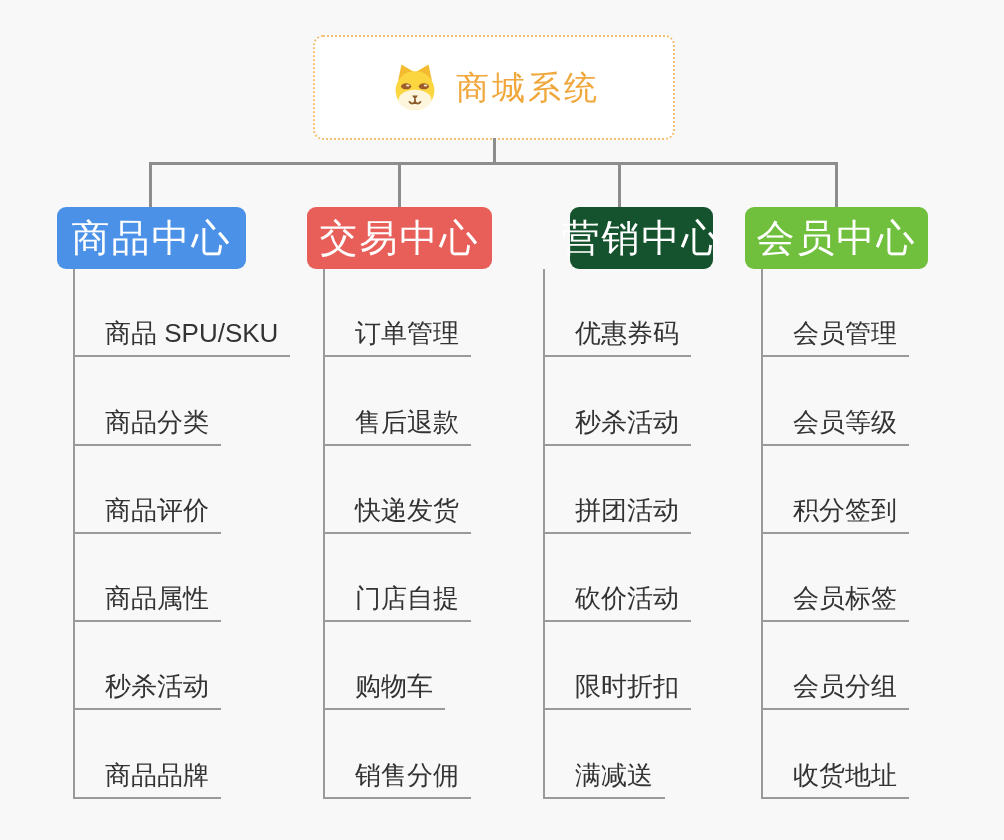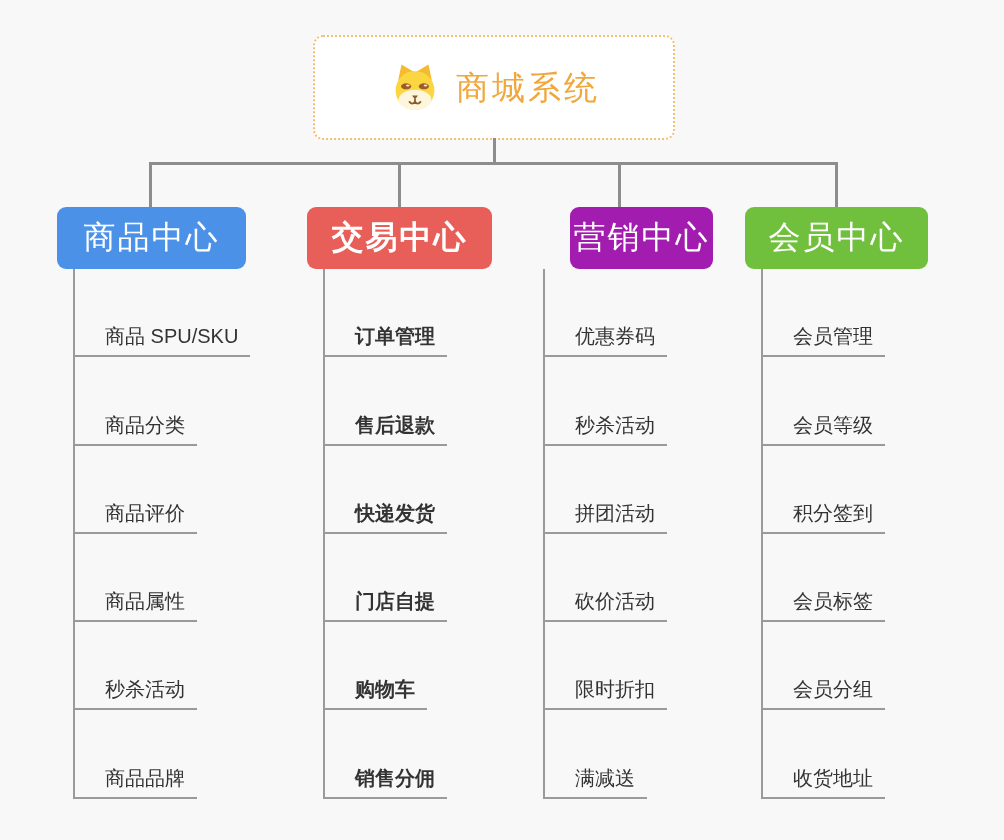--- a/index.html
+++ b/index.html
@@ -34,41 +34,41 @@
   
   .conn{position:absolute;background:#8d8d8d;}
   .conn-root-stem{left:493px;top:138px;width:3px;height:26px;}
   .conn-bus{left:149px;top:162px;width:689px;height:3px;}
   .conn-drop{top:164px;width:3px;height:44px;}
   .drop-1{left:149px;} .drop-2{left:398px;} .drop-3{left:618px;} .drop-4{left:835px;}
 
   
   .col{position:absolute;top:207px;}
   .col-1{left:57px;width:189px;}
-  .col-2{left:307px;width:185px;font-weight:bold;}
+  .col-2{left:307px;width:185px;}
   .col-3{left:527px;width:186px;}
   .col-4{left:745px;width:183px;}
 
   .branch-header{
     height:62px;border-radius:9px;
     display:flex;align-items:center;justify-content:center;
-    color:#ffffff;font-size:32px;letter-spacing:2px;
+    color:#ffffff;font-size:38px;letter-spacing:2px;
     white-space:nowrap;
   }
 
   .children{
     margin-left:16px;
     border-left:2px solid #9a9a9a;
   }
   .leaf-row{
     height:88.3px;
     display:flex;align-items:flex-end;
   }
   .leaf{
-    font-size:20px;color:#333333;
+    font-size:26px;color:#333333;
     line-height:1;
     border-bottom:2px solid #9a9a9a;
     padding:0 12px 9px 30px;
     white-space:nowrap;
   }
 </style>
 </head>
 <body>
 
 <div id="canvas">
@@ -141,21 +141,21 @@
       <div class="leaf-row">
           <div class="leaf">购物车</div>
         </div>
       <div class="leaf-row">
           <div class="leaf">销售分佣</div>
         </div>
     </div>
   </div>
 
   <div class="col col-3">
-    <div class="branch-header" style="background-color: #a21caf; margin-left: 43px;">营销中心</div>
+    <div class="branch-header" style="background-color: #14532d; margin-left: 43px;">营销中心</div>
     <div class="children">
       <div class="leaf-row">
           <div class="leaf">优惠券码</div>
         </div>
       <div class="leaf-row">
           <div class="leaf">秒杀活动</div>
         </div>
       <div class="leaf-row">
           <div class="leaf">拼团活动</div>
         </div>

